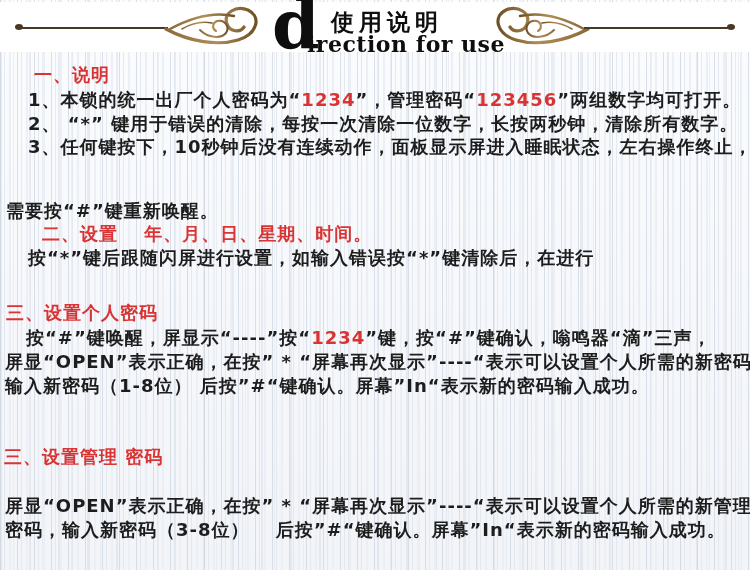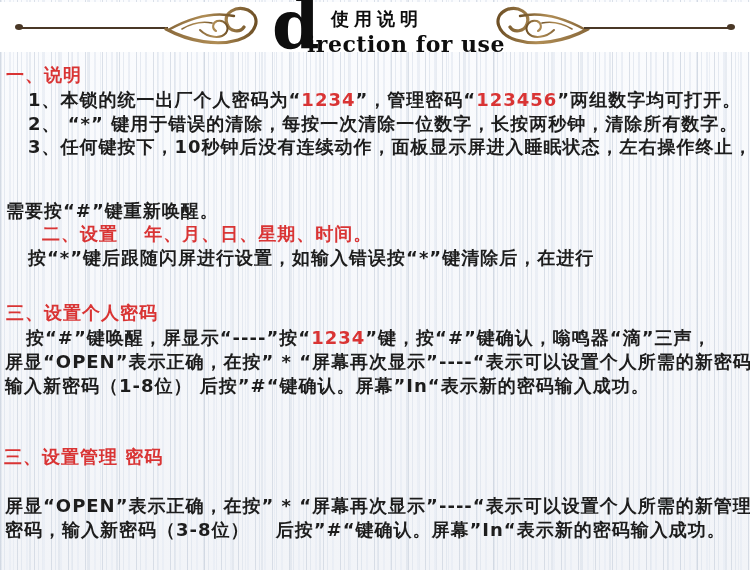--- a/index.html
+++ b/index.html
@@ -33,37 +33,37 @@
   .flourish{position:absolute;top:4px;width:112px;height:46px;}
   .flourish.left{left:164px;}
   .flourish.right{left:478px;transform:scaleX(-1);}
   .drop-cap{
     position:absolute;left:272px;top:-8px;
     font-family:"DejaVu Serif","Liberation Serif",serif;
     font-weight:700;font-size:68px;line-height:64px;color:#0e0e0e;
   }
   .title-cn{
     position:absolute;left:331px;top:7px;
-    font-size:18px;font-weight:700;letter-spacing:5px;color:#0e0e0e;white-space:nowrap;
+    font-size:23px;font-weight:700;letter-spacing:5px;color:#0e0e0e;white-space:nowrap;
   }
   .title-en{
     position:absolute;left:307px;top:31px;
     font-family:"DejaVu Serif","Liberation Serif",serif;
     font-size:22px;font-weight:700;color:#0e0e0e;white-space:nowrap;letter-spacing:.5px;
   }
   
   .ln{
     position:absolute;white-space:nowrap;
     font-size:18px;font-weight:700;letter-spacing:1px;
     color:var(--text,#1d1d1d);
   }
   .hd{color:var(--accent,#d93434);}
   .red{color:var(--accent,#d93434);}
   
-  #s1h {left:6px;  top:63px;}
+  #s1h {left:6px;  top:63px;padding-left:28px;}
   #s1l1{left:28px; top:88px;}
   #s1l2{left:28px; top:112px;}
   #s1l3{left:28px; top:135px;}
   #s1l4{left:6px;  top:159px;margin-top:40px;}
   
   #s2h {left:6px;  top:222px;padding-left:36px;}
   #s2l1{left:28px; top:246px;}
   
   #s3h {left:6px;  top:301px;}
   #s3l1{left:26px; top:326px;}

